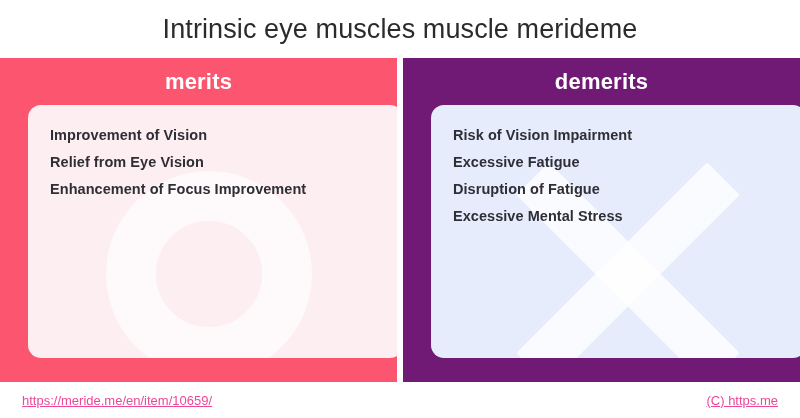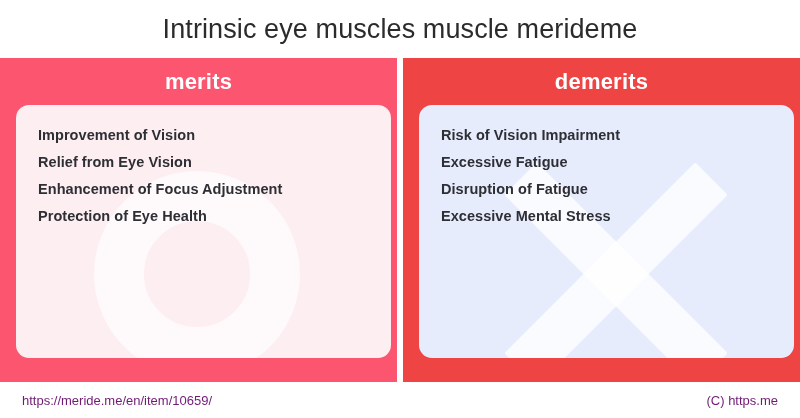--- a/index.html
+++ b/index.html
@@ -37,41 +37,41 @@
     width:800px; height:324px;
     display:flex;
   }
   .panel {
     position:relative;
     width:399px;
     height:324px;
     overflow:hidden;
   }
   .panel.merits  { background:#fb5570; }
-  .panel.demerits{ background:#ef4444; margin-left:6px; }
+  .panel.demerits{ background:#701a75; margin-left:6px; }
 
   .panel-heading {
     position:relative;
     z-index:3;
     width:100%;
     height:47px;
     display:flex;
     align-items:center;
     justify-content:center;
     color:#ffffff;
     font-size:22px;
     font-weight:700;
     letter-spacing:0.2px;
   }
 
   
   .card {
     position:absolute;
     z-index:2;
-    left:16px; top:47px;
+    left:28px; top:47px;
     width:375px;
     height:253px;
     border-radius:13px;
     overflow:hidden;
     padding:17px 0 0 22px;
   }
   .card.merits-card   { background:#fdeef1; }
   .card.demerits-card { background:#e7ecfd; }
 
   .card-list { position:relative; z-index:3; list-style:none; }
@@ -123,43 +123,43 @@
     left:0; top:382px;
     width:800px; height:36px;
     background:#ffffff;
     display:flex;
     align-items:center;
     justify-content:space-between;
     padding:0 22px;
   }
   .footer-url, .footer-copy {
     font-size:13px;
-    color:#701a75;
+    color:#ec4899;
     font-weight:400;
     white-space:nowrap;
+    text-decoration:underline;
   }
 </style>
 </head>
 <body>
 
 <div class="page">
 
   <div class="page-title">Intrinsic eye muscles muscle merideme</div>
 
   <div class="panels">
 
     <div class="panel merits">
       <div class="panel-heading">merits</div>
       <div class="card merits-card">
         <div class="wm-circle"></div>
         <ul class="card-list">
           <li>Improvement of Vision</li>
           <li>Relief from Eye Vision</li>
-          <li>Enhancement of Focus Adjustment</li>
-          <li>Protection of Eye Health</li>
+          <li>Enhancement of Focus Improvement</li>
         </ul>
       </div>
     </div>
 
     <div class="panel demerits">
       <div class="panel-heading">demerits</div>
       <div class="card demerits-card">
         <div class="wm-cross">
           <span class="bar-a"></span>
           <span class="bar-b"></span>

